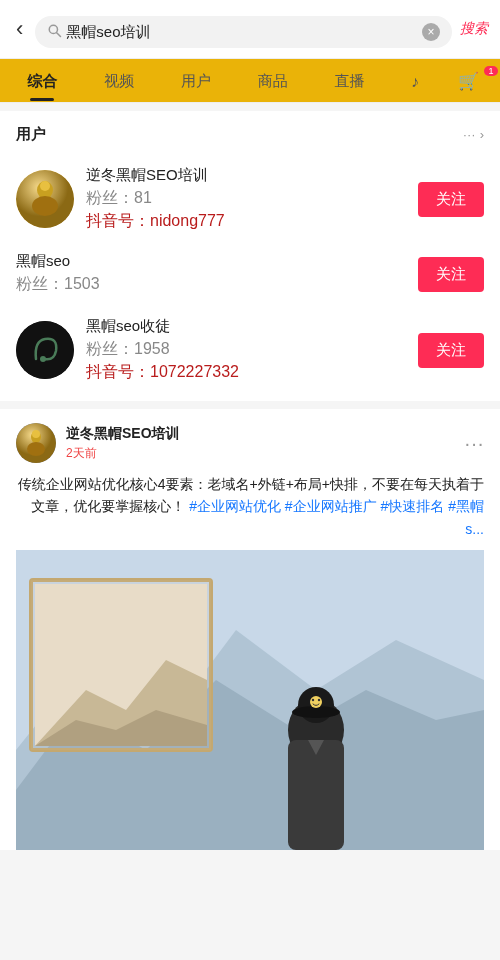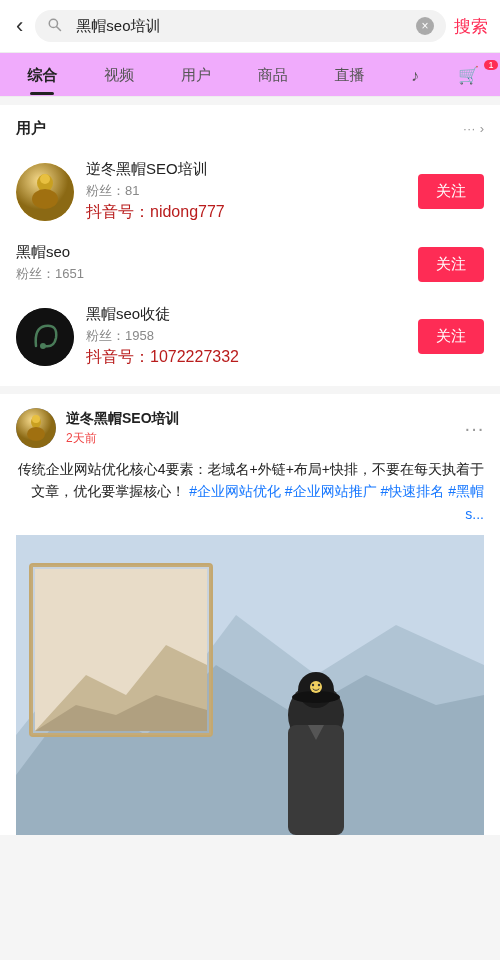--- a/index.html
+++ b/index.html
@@ -29,21 +29,22 @@
       padding: 0 4px;
       flex-shrink: 0;
     }
     .search-box {
       flex: 1;
       display: flex;
       align-items: center;
       background: #f2f2f2;
       border-radius: 20px;
       padding: 7px 12px;
-      gap: 14px;
+      gap: 4px;
+      margin-top: 6px;
     }
     .search-icon-wrap {
       color: #999;
       font-size: 15px;
     }
     .search-input {
       flex: 1;
       background: transparent;
       border: none;
       outline: none;
@@ -58,31 +59,32 @@
       color: #fff;
       display: flex;
       align-items: center;
       justify-content: center;
       font-size: 12px;
       cursor: pointer;
       flex-shrink: 0;
     }
     .search-btn {
       color: #fe2c55;
-      font-size: 17px;
+      font-size: 14px;
       font-weight: 500;
       flex-shrink: 0;
       cursor: pointer;
+      font-style: italic;
     }
 
     
     .tabs {
       display: flex;
       align-items: center;
-      background: #f0abfc;
+      background: #eab308;
       border-bottom: 1px solid #eee;
       padding: 0 4px;
     }
     .tab-item {
       flex: 1;
       text-align: center;
       padding: 12px 0 10px;
       font-size: 15px;
       color: #555;
       cursor: pointer;
@@ -165,21 +167,21 @@
     .user-info {
       flex: 1;
     }
     .user-name {
       font-size: 15px;
       font-weight: 500;
       color: #222;
       margin-bottom: 3px;
     }
     .user-fans {
-      font-size: 13px;
+      font-size: 16px;
       color: #888;
       margin-bottom: 2px;
     }
     .user-id {
       font-size: 16px;
       color: #b91c1c;
     }
     .follow-btn {
       background: #fe2c55;
       color: #fff;
@@ -363,21 +365,21 @@
         <span>抖音号：</span><span>nidong777</span>
       </div>
     </div>
     <button class="follow-btn">关注</button>
   </div>
 
   <div class="user-item">
     <div class="user-info">
       <div class="user-name">黑帽seo</div>
       <div class="user-fans">
-        <span>粉丝：</span><span>1651</span>
+        <span>粉丝：</span><span>1503</span>
       </div>
     </div>
     <button class="follow-btn">关注</button>
   </div>
 
   <div class="user-item">
     <div class="user-avatar avatar-dark">
       <svg width="58" height="58" viewBox="0 0 58 58">
         <circle cx="29" cy="29" r="29" fill="#111"></circle>
 

